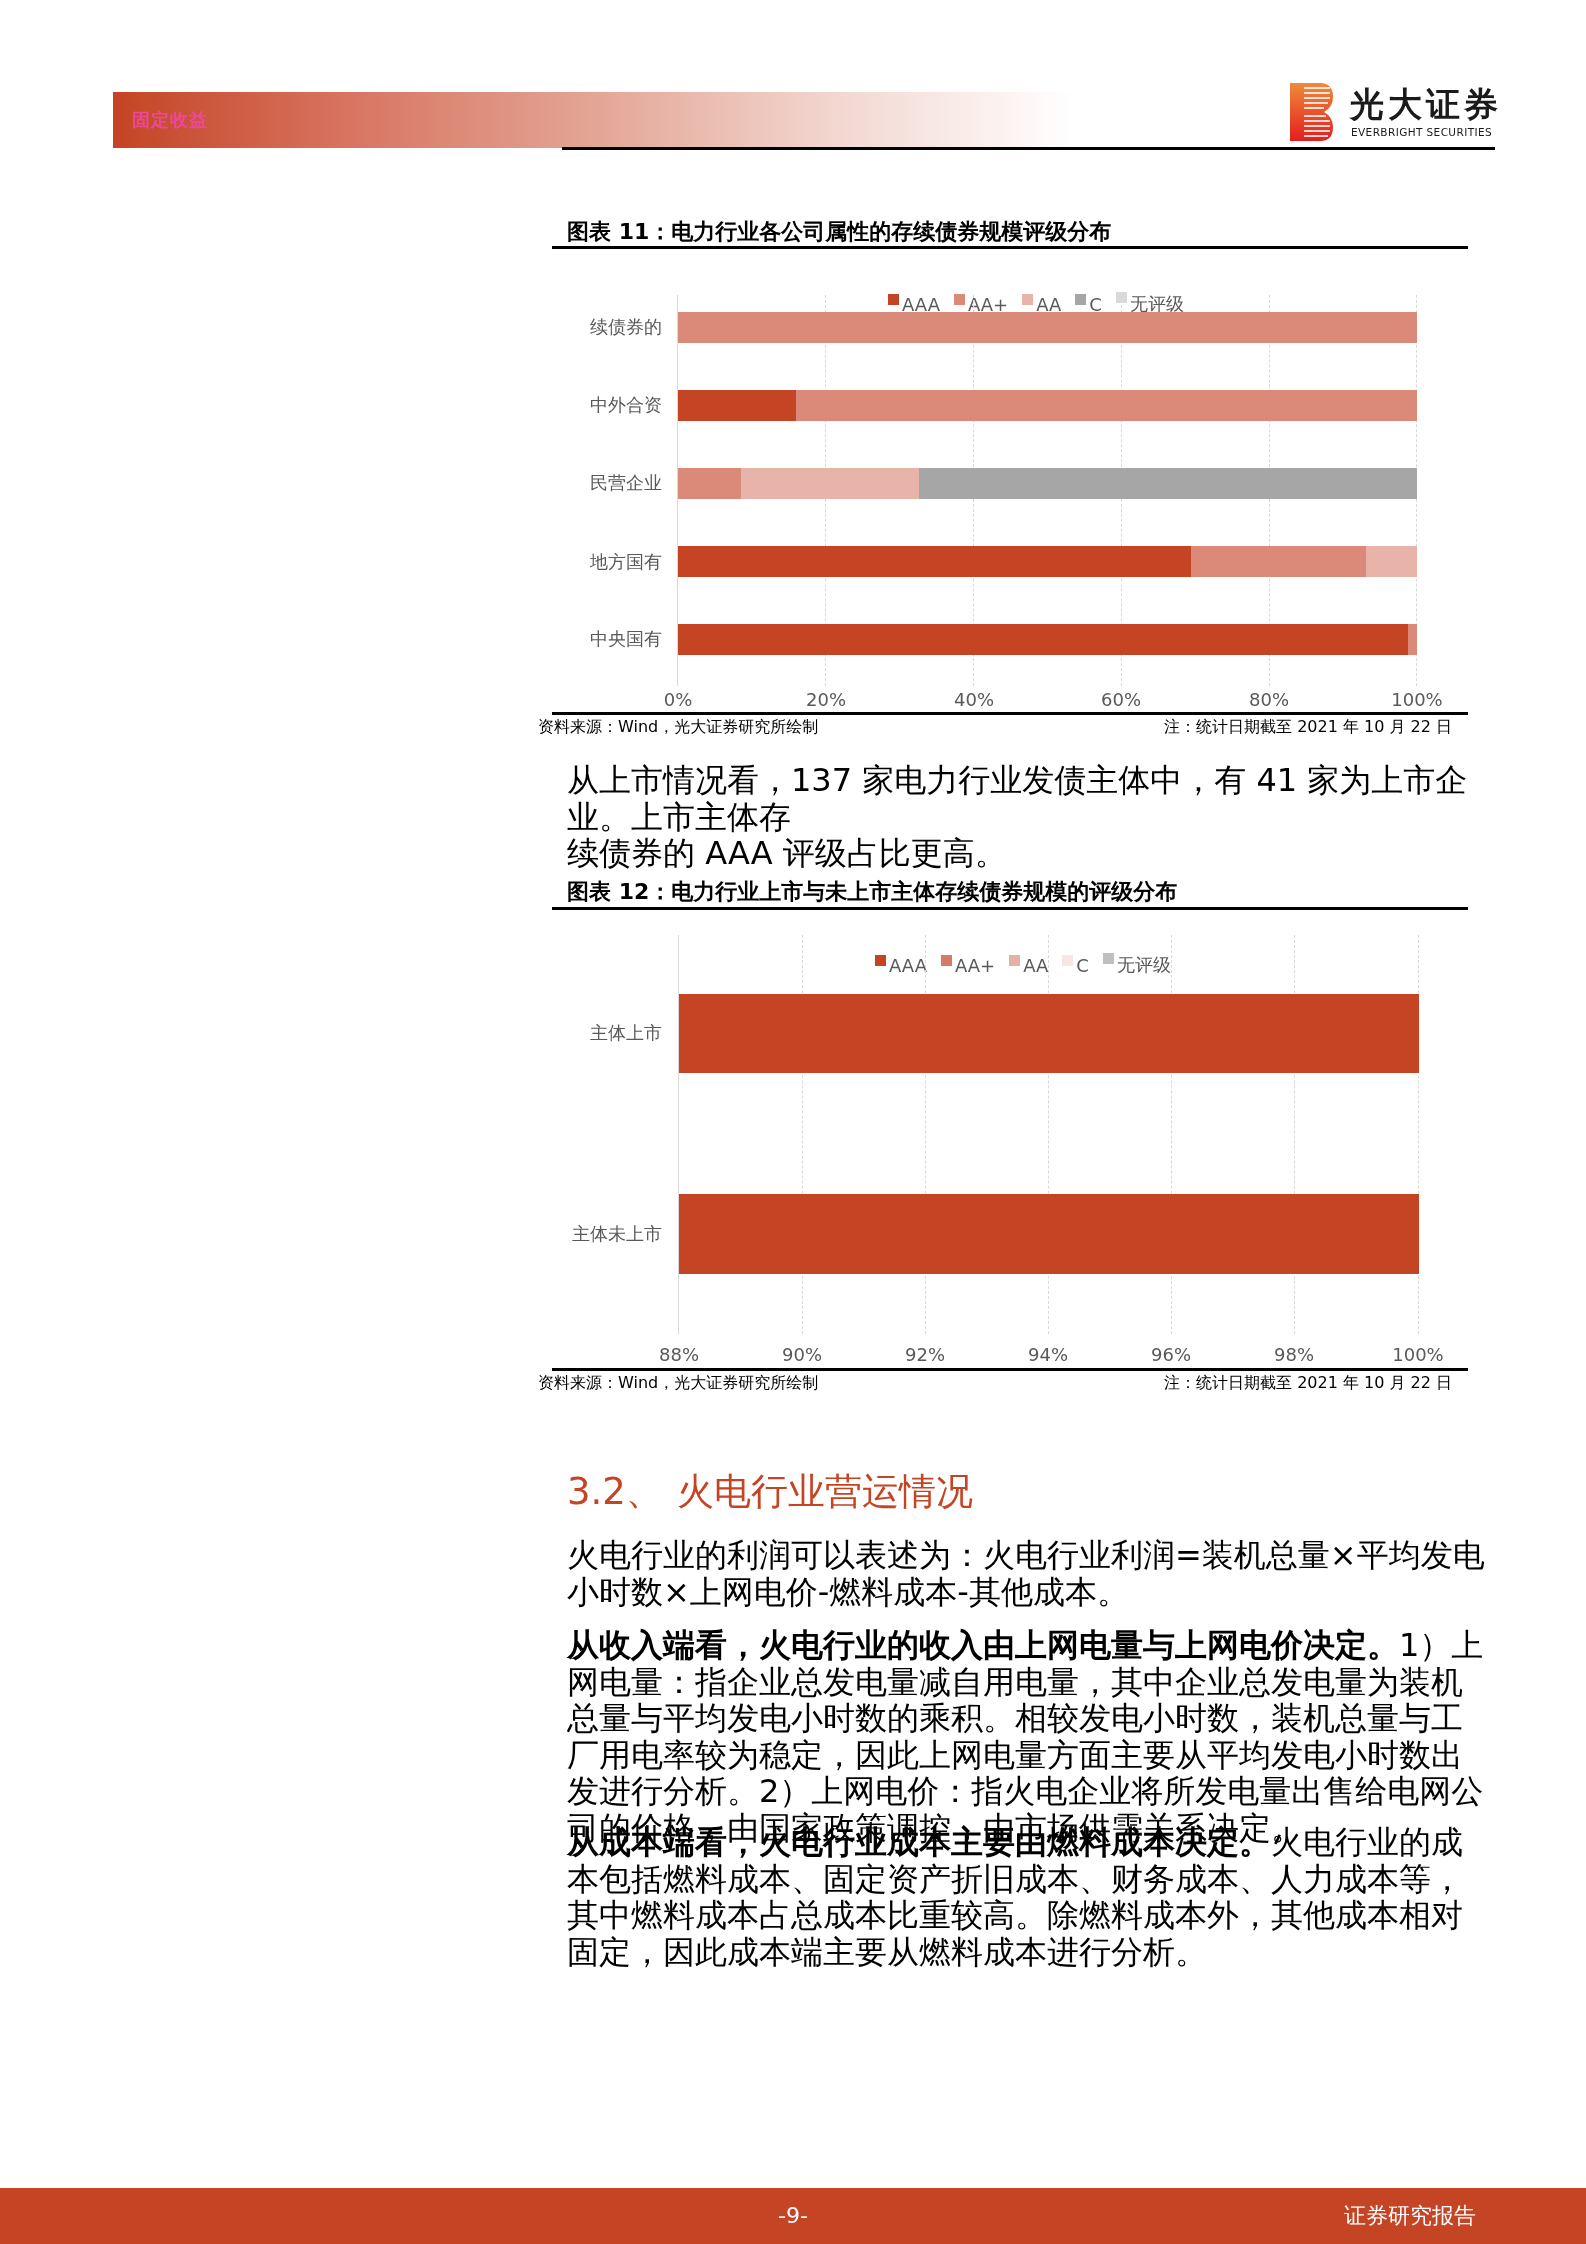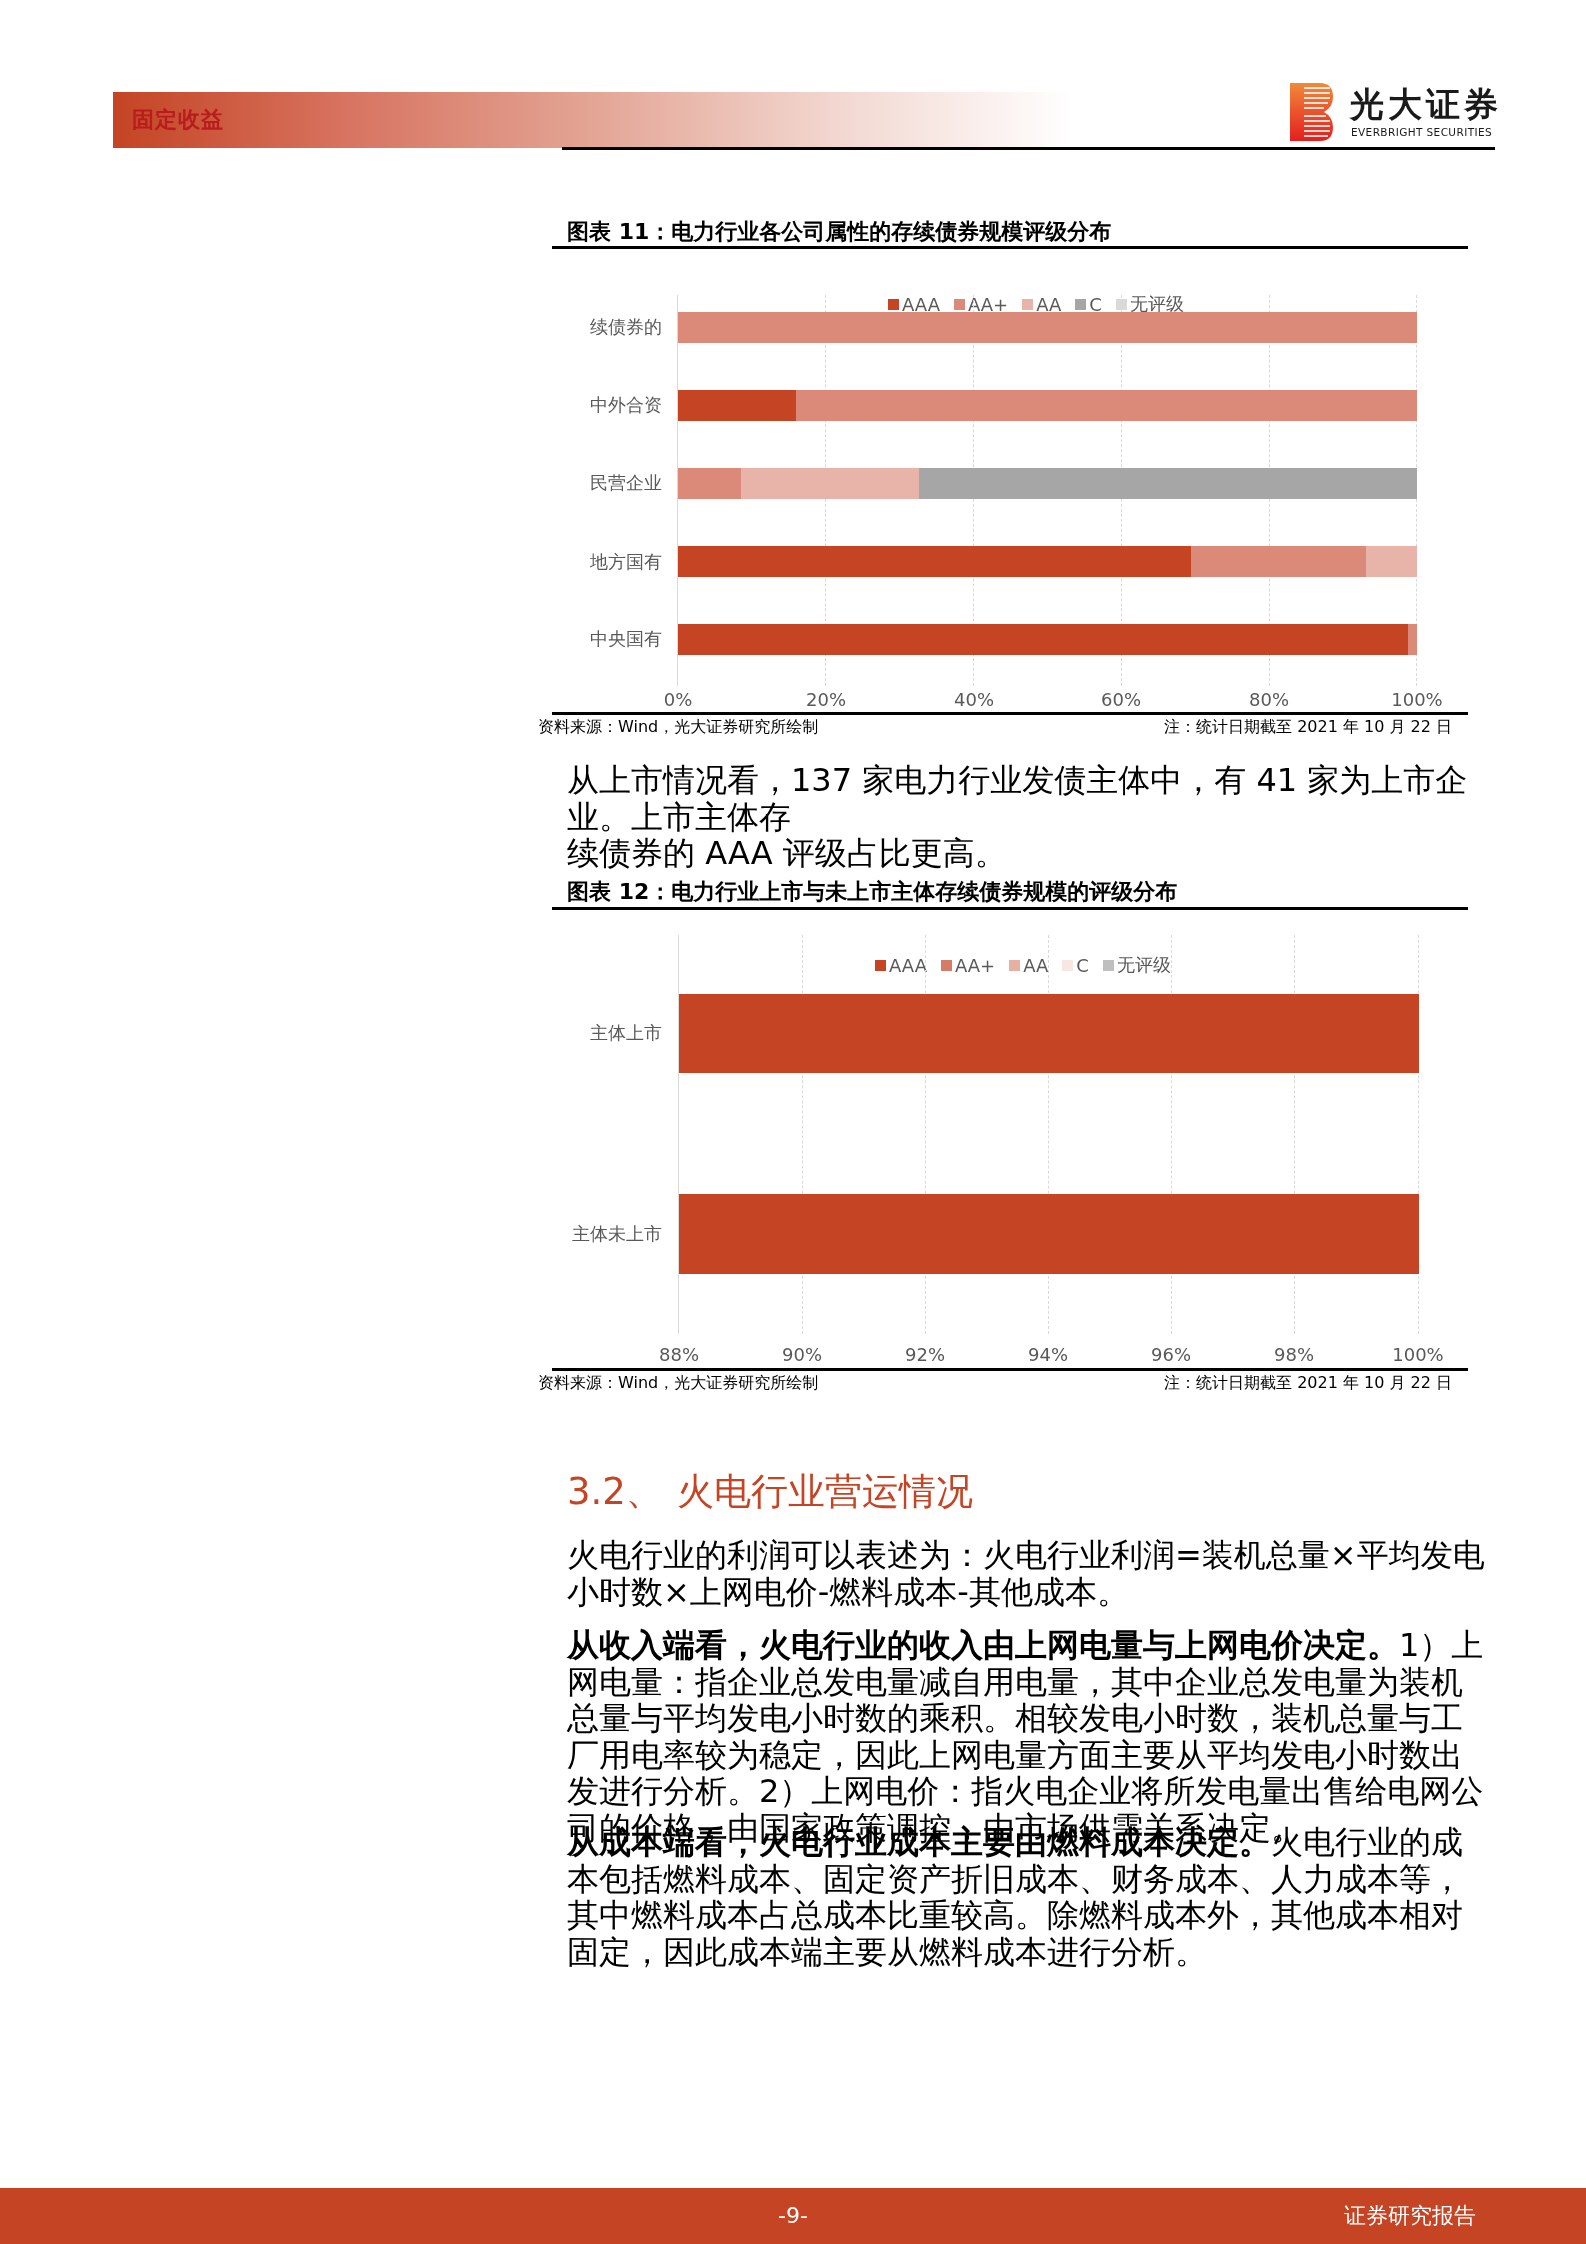--- a/index.html
+++ b/index.html
@@ -1,29 +1,29 @@
 <!DOCTYPE html>
 <html><head>
 <meta charset="utf-8">
 <style>
   html, body { margin:0; padding:0; }
   body { width:1586px; height:2244px; position:relative; background:#ffffff; font-family:"DejaVu Sans", "Liberation Sans", sans-serif; overflow:hidden; }
   .abs { position:absolute; }
   .hdr-bar { left:113px; top:92px; width:960px; height:56px; background:linear-gradient(90deg,#c44424 0%,#d87562 25%,#e3a595 50%,#f2d6cf 75%,#ffffff 100%); }
-  .hdr-title { left:132px; top:92px; height:56px; line-height:56px; color:#b91c1c; font-size:22px; font-weight:bold; letter-spacing:1px; }
+  .hdr-title { left:132px; top:92px; height:56px; line-height:56px; color:#ec4899; font-size:18px; font-weight:bold; letter-spacing:1px; }
   .hdr-rule { left:562px; top:147px; width:933px; height:3px; background:#000; }
   .logo-mark { left:1290px; top:83px; width:43px; height:58px; }
   .logo-cn { left:1350px; top:84px; font-size:34px; font-weight:bold; color:#1a1a1a; letter-spacing:4px; line-height:40px; }
   .logo-en { left:1351px; top:125px; font-size:10.5px; color:#1a1a1a; letter-spacing:0.4px; line-height:14px; }
   .fig-title { left:567px; font-size:22px; font-weight:bold; color:#000; line-height:30px; }
   .rule { left:552px; width:916px; height:3px; background:#000; }
   .src { left:538px; font-size:16px; color:#000; line-height:22px; }
   .note { right:134px; font-size:16px; color:#000; line-height:22px; text-align:right; }
   .legend { display:flex; align-items:center; font-size:18px; color:#595959; white-space:nowrap; }
-  .legend .item { display:flex; align-items:center; margin-right:14px;margin-top:48px; }
+  .legend .item { display:flex; margin-right:14px;margin-top:48px; }
   .legend .sw { width:11px; height:11px; margin-right:3px; display:inline-block; }
   .cat { font-size:18px; color:#595959; text-align:right; width:100px; line-height:24px; }
   .tick { font-size:18px; color:#595959; width:80px; text-align:center; line-height:24px; }
   .grid { width:0; border-left:1.5px dashed #d9d9d9; }
   .axis-y { width:1px; background:#d9d9d9; }
   .bar { display:flex; height:100%; }
   .seg { height:100%; }
   .para { left:567px; width:920px; font-size:32px; color:#000; line-height:36.5px; }
   .para p { margin:0; }
   .para b { font-weight:bold; }

